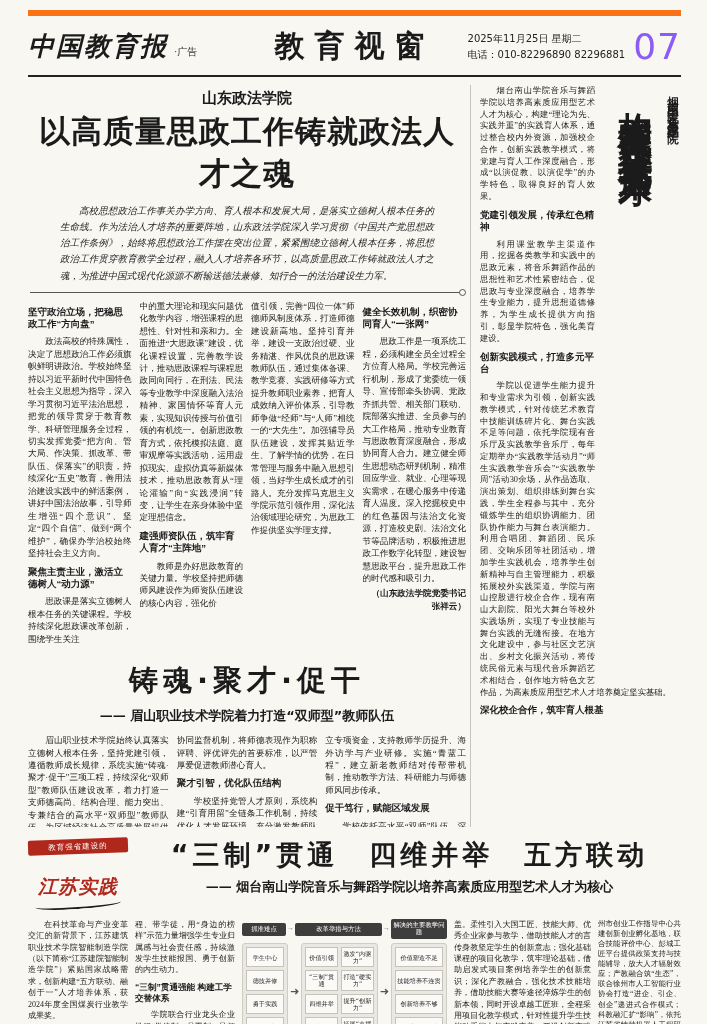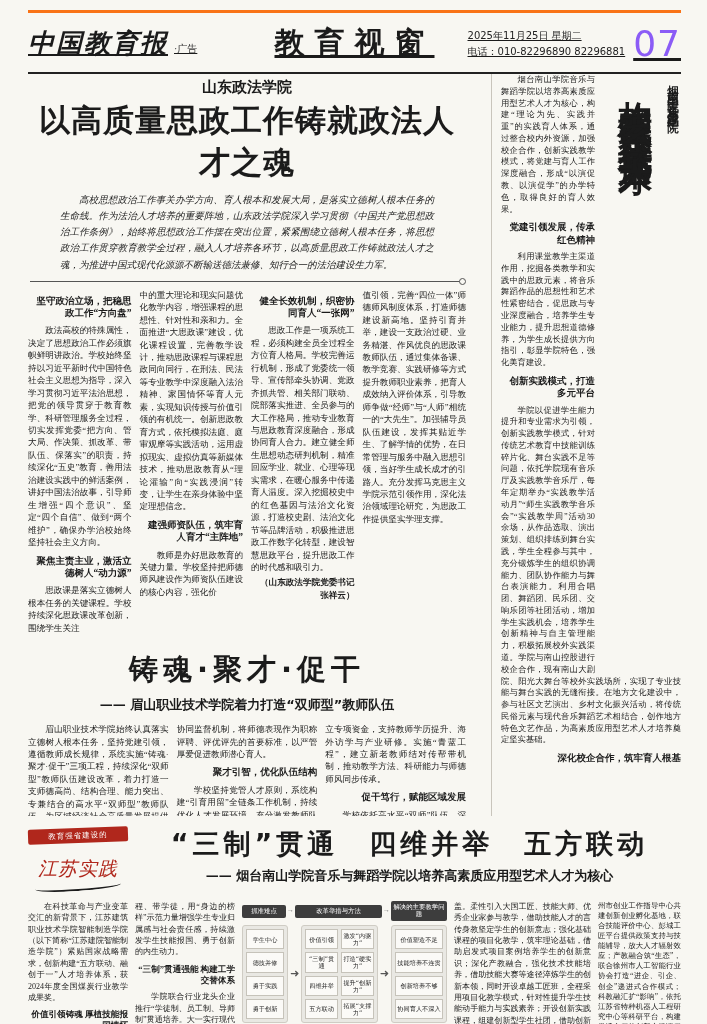--- a/index.html
+++ b/index.html
@@ -5,39 +5,39 @@
   * { box-sizing: border-box; margin: 0; padding: 0; }
   html,body { background:#8a8a8a; }
   .page {
     width:707px; height:1024px; margin:0 auto; position:relative;
     background:var(--paper,#f8f7f2); color:var(--ink,#1b1b1b);
     font-family:"Liberation Serif","DejaVu Serif",serif;
     padding:4px 26px 6px 28px; overflow:hidden;
   }
   
   .masthead-row{ display:grid; grid-template-columns:1fr auto 1fr; align-items:center;
-    border-top:3px solid #f97316; border-bottom:2px solid #222; padding:10px 0 8px; margin-top:6px;text-decoration:underline;}
+    border-top:6px solid #f97316; border-bottom:2px solid #222; padding:10px 0 8px; margin-top:6px;}
   .masthead-left{ display:flex; align-items:baseline; gap:6px;}
   .masthead{ font-size:26px; font-weight:bold; font-style:italic; letter-spacing:2px; font-family:"DejaVu Serif",serif;}
   .ad-tag{ font-size:10px; color:#333;}
   .section-title{ text-align:center; font-size:30px; font-weight:900; letter-spacing:10px; font-family:"DejaVu Serif",serif;}
   .header-right{ display:flex; justify-content:flex-end; align-items:center; gap:8px;}
   .dateblock{ font-size:10px; line-height:1.6; color:#222; font-family:"DejaVu Sans",sans-serif;}
   .page-num{ font-size:36px; font-family:"DejaVu Sans",sans-serif; color:#8b5cf6; letter-spacing:1px;}
   
-  .main-row{ display:flex; gap:25px; height:742px;}
+  .main-row{ display:flex; gap:4px; margin-top:8px; height:742px;}
   .left-region{ width:438px; overflow:hidden;}
   .right-region{ flex:1; border-left:1px solid #c9c5bc; padding-left:9px; overflow:hidden;}
   
   .cols{ display:flex; gap:8px;}
   .col{ flex:1; font-size:8.6px; line-height:1.45; text-align:justify;}
   .para{ text-indent:2em;}
   .para.cont{ text-indent:0;}
-  .sub-head{ text-align:right; font-weight:bold; font-size:9.5px; margin:6px 0 5px;
-    font-family:Liberation Serif, serif; text-indent:0; line-height:1.3;}
+  .sub-head{ text-align:left; font-weight:bold; font-size:9.5px; margin:6px 0 5px;
+    font-family:Liberation Sans, sans-serif; text-indent:0; line-height:1.3;}
   .attribution{ text-align:right; font-weight:bold; margin-top:3px; text-indent:0;}
   
   .kicker{ text-align:center; font-size:15px; font-weight:bold; font-family:"DejaVu Sans",sans-serif; margin-top:4px;}
   .headline-1{ text-align:center; font-size:31px; font-weight:900; letter-spacing:1px;
     font-family:"DejaVu Sans","Liberation Sans",sans-serif; margin:3px 0 8px;}
   .lead{ margin:0 32px; font-size:9.5px; line-height:1.7; text-align:justify; font-style:italic; color:#222;}
   .lead .para{ text-indent:2em;}
   .lead-rule{ border-top:1px solid #555; margin:8px 2px 7px; position:relative;}
   .lead-rule::after{ content:""; position:absolute; right:-2px; top:-3.5px; width:5px; height:5px;
     border:1px solid #555; border-radius:50%; background:var(--paper,#f8f7f2);}
@@ -63,22 +63,22 @@
     font-family:"DejaVu Sans","Liberation Sans",sans-serif; margin-top:5px;}
   .a4-cols{ display:flex; gap:7px; margin-top:6px; font-size:8px; line-height:1.42; text-align:justify;}
   .a4-cols .sub-head{ font-size:8.6px;}
   .a4-colA{ width:100px;} .a4-colB{ width:100px;} .a4-mid{ width:205px;}
   .a4-colD{ width:137px;} .a4-colE{ flex:1; font-size:7.4px; line-height:1.36;}
   
   .badge{ width:100px; padding:2px 0 4px;}
   .badge-ribbon{ background:var(--red,#b0271c); color:#fff; font-size:7.5px; text-align:center;
     padding:2.5px 0; border-radius:2px; transform:rotate(-2deg); letter-spacing:1px;
     font-family:"DejaVu Sans",sans-serif;}
-  .badge-script{ color:var(--red,#b0271c); font-size:19px; font-weight:400; font-style:italic;
-    text-align:center; font-family:"DejaVu Serif",serif; margin-top:13px; letter-spacing:1px;}
+  .badge-script{ color:var(--red,#b0271c); font-size:19px; font-weight:700; font-style:italic;
+    text-align:center; font-family:"DejaVu Serif",serif; margin-top:20px; letter-spacing:1px;}
   .badge-swoosh{ width:86%; height:9px; margin:0 auto; border-bottom:2.5px solid #1c1c1c;
     border-radius:50%; transform:rotate(-4deg);}
   
   .diagram{ width:100%;}
   .diag-top{ display:flex; align-items:center; gap:1px; margin-bottom:4px;}
   .diag-h{ background:#3d3d3d; color:#fff; font-size:6.4px; padding:3px 2px; border-radius:2px;
     text-align:center; font-family:"DejaVu Sans",sans-serif; line-height:1.1;}
   .diag-h1{ flex:0 0 44px;} .diag-h2{ flex:1;} .diag-h3{ flex:0 0 56px;}
   .diag-conn{ color:#777; font-size:7px; flex:0 0 auto;}
   .diag-body{ display:flex; align-items:stretch; gap:2px;}
@@ -127,26 +127,26 @@
               <div class="para">政法高校的特殊属性，决定了思想政治工作必须旗帜鲜明讲政治。学校始终坚持以习近平新时代中国特色社会主义思想为指导，深入学习贯彻习近平法治思想，把党的领导贯穿于教育教学、科研管理服务全过程，切实发挥党委“把方向、管大局、作决策、抓改革、带队伍、保落实”的职责，持续深化“五史”教育，善用法治建设实践中的鲜活案例，讲好中国法治故事，引导师生增强“四个意识”、坚定“四个自信”、做到“两个维护”，确保办学治校始终坚持社会主义方向。</div>
               <div class="sub-head">聚焦主责主业，激活立德树人“动力源”</div>
               <div class="para">思政课是落实立德树人根本任务的关键课程。学校持续深化思政课改革创新，围绕学生关注</div>
             </div>
           <div class="col">
               <div class="para cont">中的重大理论和现实问题优化教学内容，增强课程的思想性、针对性和亲和力。全面推进“大思政课”建设，优化课程设置，完善教学设计，推动思政课程与课程思政同向同行，在刑法、民法等专业教学中深度融入法治精神、家国情怀等育人元素，实现知识传授与价值引领的有机统一。创新思政教育方式，依托模拟法庭、庭审观摩等实践活动，运用虚拟现实、虚拟仿真等新媒体技术，推动思政教育从“理论灌输”向“实践浸润”转变，让学生在亲身体验中坚定理想信念。</div>
               <div class="sub-head">建强师资队伍，筑牢育人育才“主阵地”</div>
               <div class="para">教师是办好思政教育的关键力量。学校坚持把师德师风建设作为师资队伍建设的核心内容，强化价</div>
             </div>
           <div class="col">
+              <div class="para cont">值引领，完善“四位一体”师德师风制度体系，打造师德建设新高地。坚持引育并举，建设一支政治过硬、业务精湛、作风优良的思政课教师队伍，通过集体备课、教学竞赛、实践研修等方式提升教师职业素养，把育人成效纳入评价体系，引导教师争做“经师”与“人师”相统一的“大先生”。加强辅导员队伍建设，发挥其贴近学生、了解学情的优势，在日常管理与服务中融入思想引领，当好学生成长成才的引路人。充分发挥马克思主义学院示范引领作用，深化法治领域理论研究，为思政工作提供坚实学理支撑。</div>
+            </div>
+          <div class="col">
               <div class="sub-head">健全长效机制，织密协同育人“一张网”</div>
               <div class="para">思政工作是一项系统工程，必须构建全员全过程全方位育人格局。学校完善运行机制，形成了党委统一领导、宣传部牵头协调、党政齐抓共管、相关部门联动、院部落实推进、全员参与的大工作格局，推动专业教育与思政教育深度融合，形成协同育人合力。建立健全师生思想动态研判机制，精准回应学业、就业、心理等现实需求，在暖心服务中传递育人温度。深入挖掘校史中的红色基因与法治文化资源，打造校史剧、法治文化节等品牌活动，积极推进思政工作数字化转型，建设智慧思政平台，提升思政工作的时代感和吸引力。</div>
               <div class="attribution">（山东政法学院党委书记　张祥云）</div>
-            </div>
-          <div class="col">
-              <div class="para cont">值引领，完善“四位一体”师德师风制度体系，打造师德建设新高地。坚持引育并举，建设一支政治过硬、业务精湛、作风优良的思政课教师队伍，通过集体备课、教学竞赛、实践研修等方式提升教师职业素养，把育人成效纳入评价体系，引导教师争做“经师”与“人师”相统一的“大先生”。加强辅导员队伍建设，发挥其贴近学生、了解学情的优势，在日常管理与服务中融入思想引领，当好学生成长成才的引路人。充分发挥马克思主义学院示范引领作用，深化法治领域理论研究，为思政工作提供坚实学理支撑。</div>
             </div>
         </div>
       </div>
 
       <div class="article-2">
         <div class="headline-2">铸魂·聚才·促干</div>
         <div class="dash-sub">—— 眉山职业技术学院着力打造“双师型”教师队伍</div>
         <div class="cols">
           <div class="col">
               <div class="para">眉山职业技术学院始终认真落实立德树人根本任务，坚持党建引领，遵循教师成长规律，系统实施“铸魂·聚才·促干”三项工程，持续深化“双师型”教师队伍建设改革，着力打造一支师德高尚、结构合理、能力突出、专兼结合的高水平“双师型”教师队伍，为区域经济社会高质量发展提供坚实支撑。</div>

